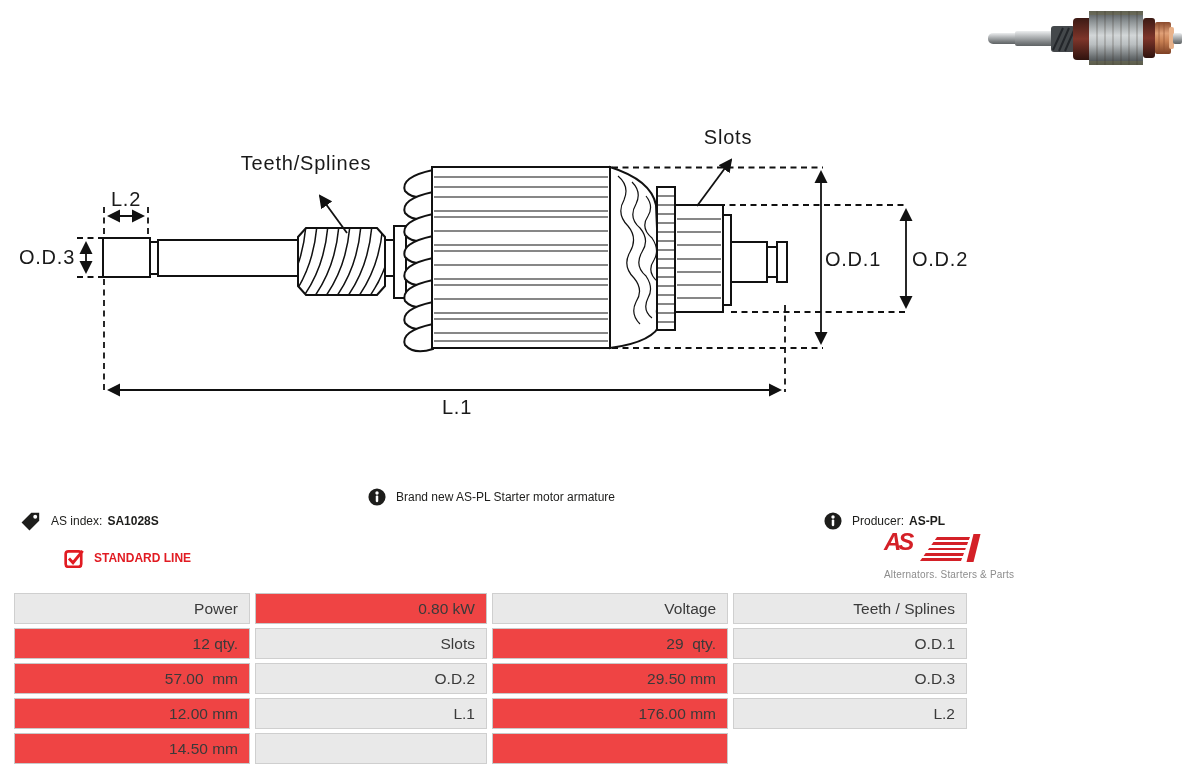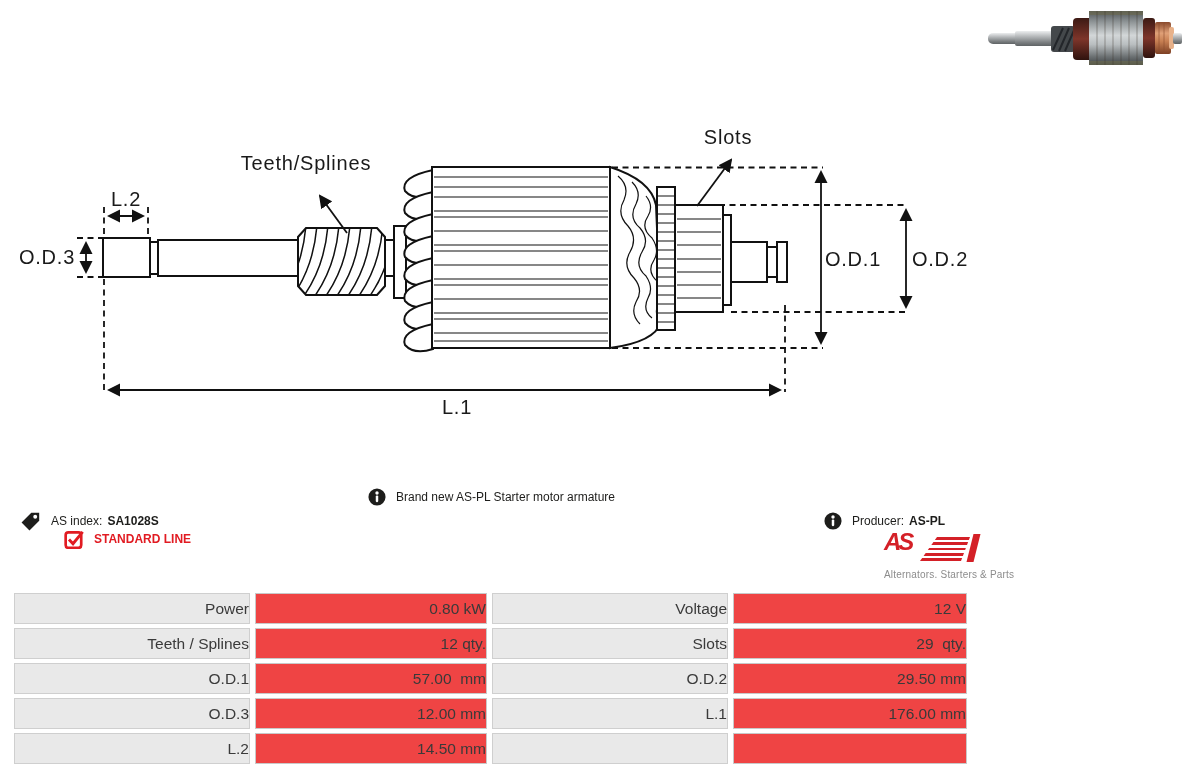--- a/index.html
+++ b/index.html
@@ -37,21 +37,21 @@
   .aspl-stripes { position:absolute; left:36px; top:3px; width:50px; height:24px;
                background:repeating-linear-gradient(180deg,#d42027 0 2.6px,transparent 2.6px 5.3px);
                clip-path:polygon(34% 0,100% 0,82% 100%,0 100%); }
   .aspl-bar  { position:absolute; left:86px; top:0; width:7px; height:28px; background:#d42027; transform:skewX(-14deg); }
   .aspl-tagline { margin-top:5px; font-size:10px; color:#8c8c8c; letter-spacing:.2px; white-space:nowrap; }
 
   
   .spec-table { position:absolute; left:14px; top:593px; width:954px;
     display:grid; grid-template-columns:236px 232px 236px 234px; column-gap:5px; row-gap:4px; }
   .spec-cell { height:31px; display:flex; align-items:center; justify-content:flex-end;
-    font-size:15.5px; color:#3a3a3a; white-space:pre; }
+    padding-right:11px; font-size:15.5px; color:#3a3a3a; white-space:pre; }
   .spec-label { background:#e9e9e9; border:1px solid #cfcfcf; }
   .spec-value { background:#ef4444; border:1px solid #c9c9c9; }
 </style>
 </head>
 <body>
 
 <div class="page">
 
   <svg class="drawing" viewBox="0 0 1196 470">
     <defs>
@@ -192,21 +192,21 @@
   </svg>
 
   <div class="info-row" style="left:20px; top:510px;">
     <svg class="icon" width="21" height="21" viewBox="0 0 16 16">
       <path d="M14.6 1.4h-6L1.2 8.8l6 6 7.4-7.4v-6z" fill="#1d1d1b"></path>
       <circle cx="11.6" cy="4.4" r="1.5" fill="#fff"></circle>
     </svg>
     <span class="txt"><span class="lbl">AS index:</span><b>SA1028S</b></span>
   </div>
 
-  <div class="info-row row-red" style="left:20px; top:528px;padding-left:44px;">
+  <div class="info-row row-red" style="left:20px; top:547px;padding-left:44px;">
     <svg class="icon" width="20" height="20" viewBox="0 0 18 18">
       <rect x="1.5" y="3" width="14" height="14" rx="2.5" fill="none" stroke="#e11b22" stroke-width="2.4"></rect>
       <path d="M4.5 9.5l3.6 3.8L16.8 2.6" fill="none" stroke="#e11b22" stroke-width="2.6"></path>
     </svg>
     <span class="txt"><b>STANDARD LINE</b></span>
   </div>
 
   <div class="info-row" style="left:368px; top:486px;">
     <svg class="icon" width="18" height="18" viewBox="0 0 16 16">
       <circle cx="8" cy="8" r="7.6" fill="#1d1d1b"></circle>
@@ -232,21 +232,20 @@
       <div class="aspl-stripes"></div>
       <div class="aspl-bar"></div>
     </div>
     <div class="aspl-tagline">Alternators. Starters &amp; Parts</div>
   </div>
 
   <div class="spec-table">
     <div class="spec-cell spec-label">Power</div>
     <div class="spec-cell spec-value">0.80 kW</div>
     <div class="spec-cell spec-label">Voltage</div>
-    <div class="spec-cell spec-value">12 V</div>
 
     <div class="spec-cell spec-label">Teeth / Splines</div>
     <div class="spec-cell spec-value">12 qty.</div>
     <div class="spec-cell spec-label">Slots</div>
     <div class="spec-cell spec-value">29  qty.</div>
 
     <div class="spec-cell spec-label">O.D.1</div>
     <div class="spec-cell spec-value">57.00  mm</div>
     <div class="spec-cell spec-label">O.D.2</div>
     <div class="spec-cell spec-value">29.50 mm</div>

